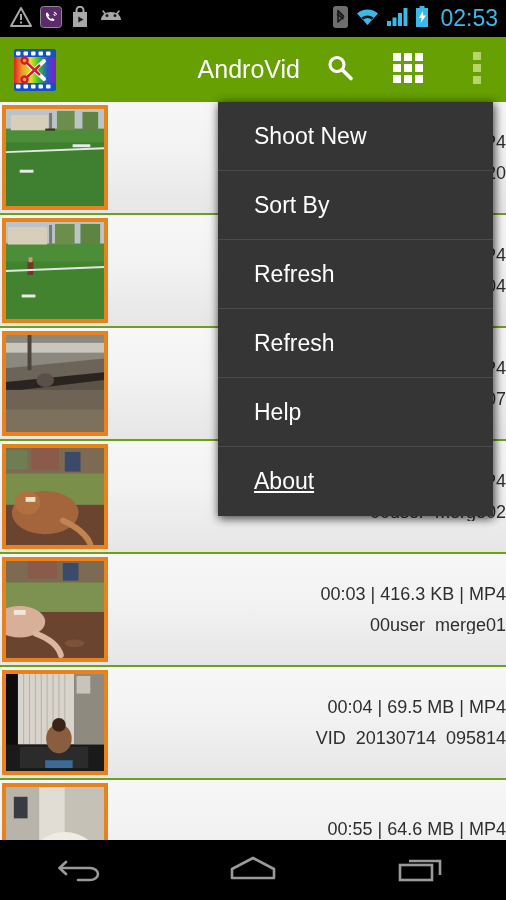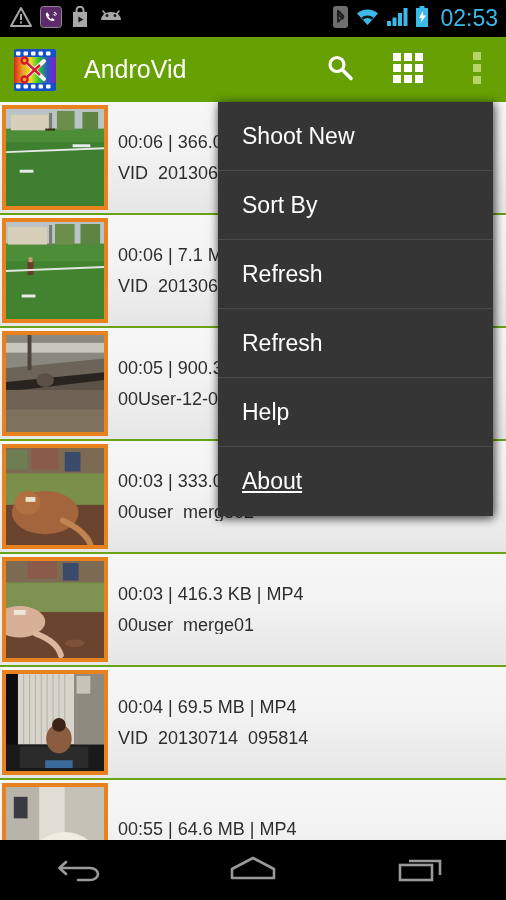--- a/index.html
+++ b/index.html
@@ -10,20 +10,21 @@
   body {
     font-family: "Liberation Sans", sans-serif;
     -webkit-font-smoothing: antialiased;
   }
   #screen {
     position: relative;
     width: 506px;
     height: 900px;
     overflow: hidden;
     background: #000;
+    text-align: right;
   }
 
   
   #status-bar {
     position: absolute;
     top: 0; left: 0;
     width: 506px;
     height: 37px;
     background: #000;
     display: flex;
@@ -146,21 +147,21 @@
     width: 275px;
     background: #353535;
     box-shadow: 0 3px 9px rgba(0,0,0,0.55), 3px 0 9px rgba(0,0,0,0.35);
     z-index: 50;
   }
   .menu-item {
     height: 69px;
     box-sizing: border-box;
     display: flex;
     align-items: center;
-    padding-left: 24px;
+    padding-left: 36px;
     color: #ffffff;
     font-size: 23px;
     border-bottom: 1px solid #4a4a4a;
   }
   .menu-item:last-child { border-bottom: none; text-decoration: underline; }
 
   
   #nav-bar {
     position: absolute;
     bottom: 0; left: 0;

